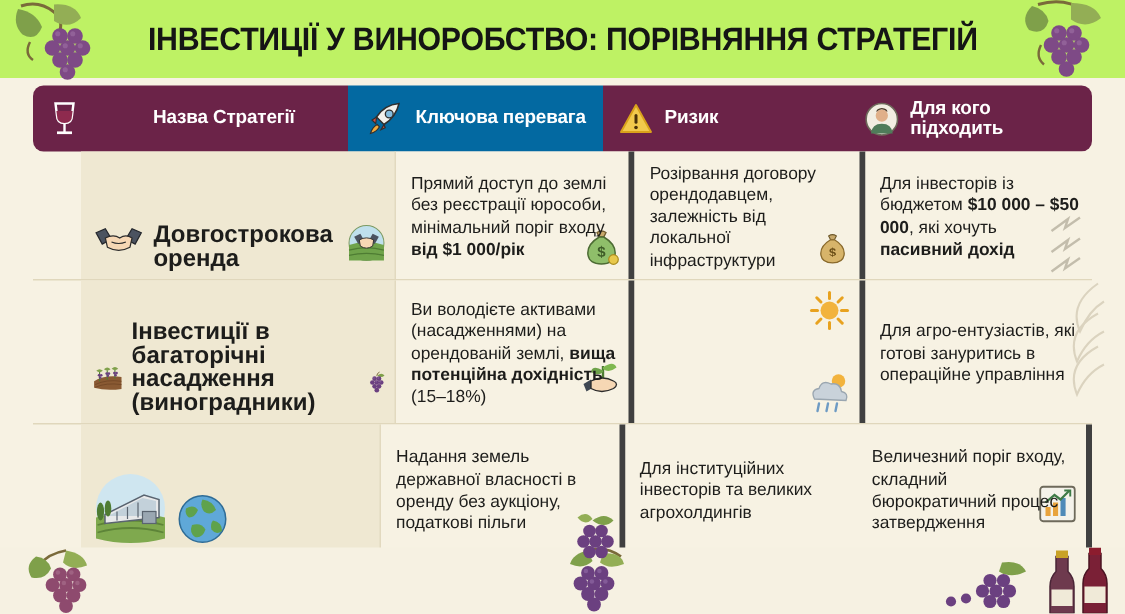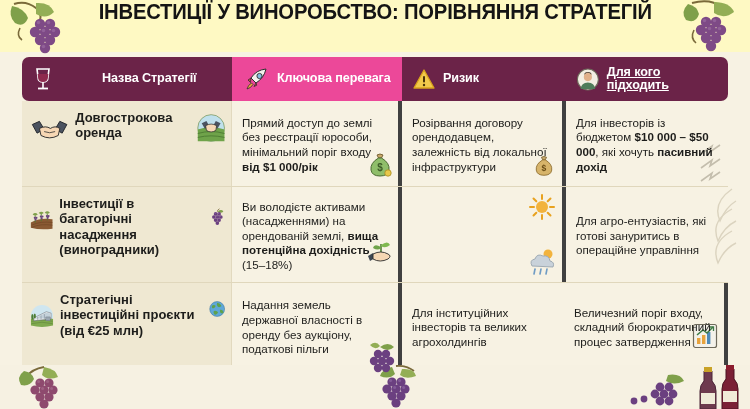--- a/index.html
+++ b/index.html
@@ -7,22 +7,22 @@
     width:750px;height:409px;overflow:hidden;
     background:#F6F1E2;
     font-family:"Liberation Sans","DejaVu Sans",sans-serif;
     position:relative;
   }
   .page{position:relative;width:750px;height:409px;background:#F7F2E3;}
 
   
   .title-bar{
     position:absolute;left:0;top:0;width:750px;height:52px;
-    display:flex;align-items:flex-start;justify-content:center;
-    background:#fef9c3;
+    display:flex;align-items:center;justify-content:center;
+    background:#bef264;
   }
   .title-text{
     font-size:21.5px;font-weight:bold;color:#151515;
     letter-spacing:-0.2px;text-align:center;
     transform:scaleX(0.94);white-space:nowrap;
   }
   .title-grapes{position:absolute;top:-2px;width:74px;height:58px;}
   .title-grapes.left{left:6px;}
   .title-grapes.right{right:6px;}
 
@@ -38,42 +38,42 @@
   .c3{width:164px;}
   .c4{width:162px;}
 
   
   .head{
     display:flex;align-items:center;gap:7px;
     padding:0 8px 0 10px;color:#FFFFFF;font-weight:bold;font-size:12.6px;
     line-height:13.5px;
   }
   .head.purple{background:#6B2348;}
-  .head.green{background:#ec4899;padding-left:12px;}
+  .head.green{background:#0369a1;padding-left:12px;}
   .head.c1{border-radius:7px 0 0 7px;gap:48px;}
-  .head.c4{border-radius:0 7px 7px 0;text-decoration:underline;}
+  .head.c4{border-radius:0 7px 7px 0;}
   .head-label{letter-spacing:-0.1px;}
 
   
   .body-row{border-bottom:1px solid #E0D7BC;}
   .r1{height:85px;}
   .r2{height:95px;}
   .r3{height:86px;}
 
   .cell.body{
     padding:9px 8px 6px 10px;
     font-size:11.6px;line-height:14.6px;color:#1D1D1B;
     display:flex;align-items:center;
   }
   .cell.namecell{
     background:#EFE8D2;
     border-right:1px solid #E2D9BF;
-    font-weight:bold;font-size:13px;line-height:15.4px;
+    font-weight:bold;font-size:16px;line-height:15.4px;
     padding-left:8px;padding-right:6px;
-    display:flex;align-items:flex-start;gap:6px;
+    display:flex;align-items:flex-end;gap:6px;margin-left:32px;
   }
   .cell.body.sep{border-right:4px solid #404040;}
   .cell.txt{background:#F7F2E3;}
   .bold{font-weight:bold;}
   .txt-wrap{position:relative;z-index:2;}
 
   
   .ic{display:inline-block;vertical-align:middle;}
   .float-ic{position:absolute;z-index:1;}
 
@@ -346,21 +346,20 @@
             <line x1="16" y1="26" x2="16" y2="32"></line>
               <line x1="23" y1="23" x2="23" y2="31"></line>
               <line x1="30" y1="20" x2="30" y2="30"></line>
           </g>
           <rect x="33" y="26" width="9" height="8" fill="#9AA7B2" stroke="#5A6470" stroke-width=".8"></rect>
           <g fill="#4E7C33">
             <ellipse cx="5" cy="26" rx="2.4" ry="6"></ellipse>
               <ellipse cx="10" cy="24" rx="2.2" ry="5.4"></ellipse>
           </g>
         </svg>
-        <span>Стратегічні інвестиційні проєкти (від €25 млн)</span>
         <svg class="ic" width="34" height="34" viewBox="0 0 34 34">
           <circle cx="17" cy="17" r="15.5" fill="#5FA8D8" stroke="#2F6C96" stroke-width="1"></circle>
           <path d="M6 10 Q11 7 14 11 Q12 16 8 16 Q5 14 6 10Z" fill="#5FA24C"></path>
           <path d="M17 4 Q24 5 26 11 Q22 15 18 12 Q15 8 17 4Z" fill="#5FA24C"></path>
           <path d="M10 21 Q16 19 19 24 Q17 30 12 29 Q8 26 10 21Z" fill="#5FA24C"></path>
           <path d="M24 18 Q30 19 30 25 Q26 28 23 24 Q22 20 24 18Z" fill="#5FA24C"></path>
         </svg>
       </div>
 
       <div class="cell c2 body txt sep">

